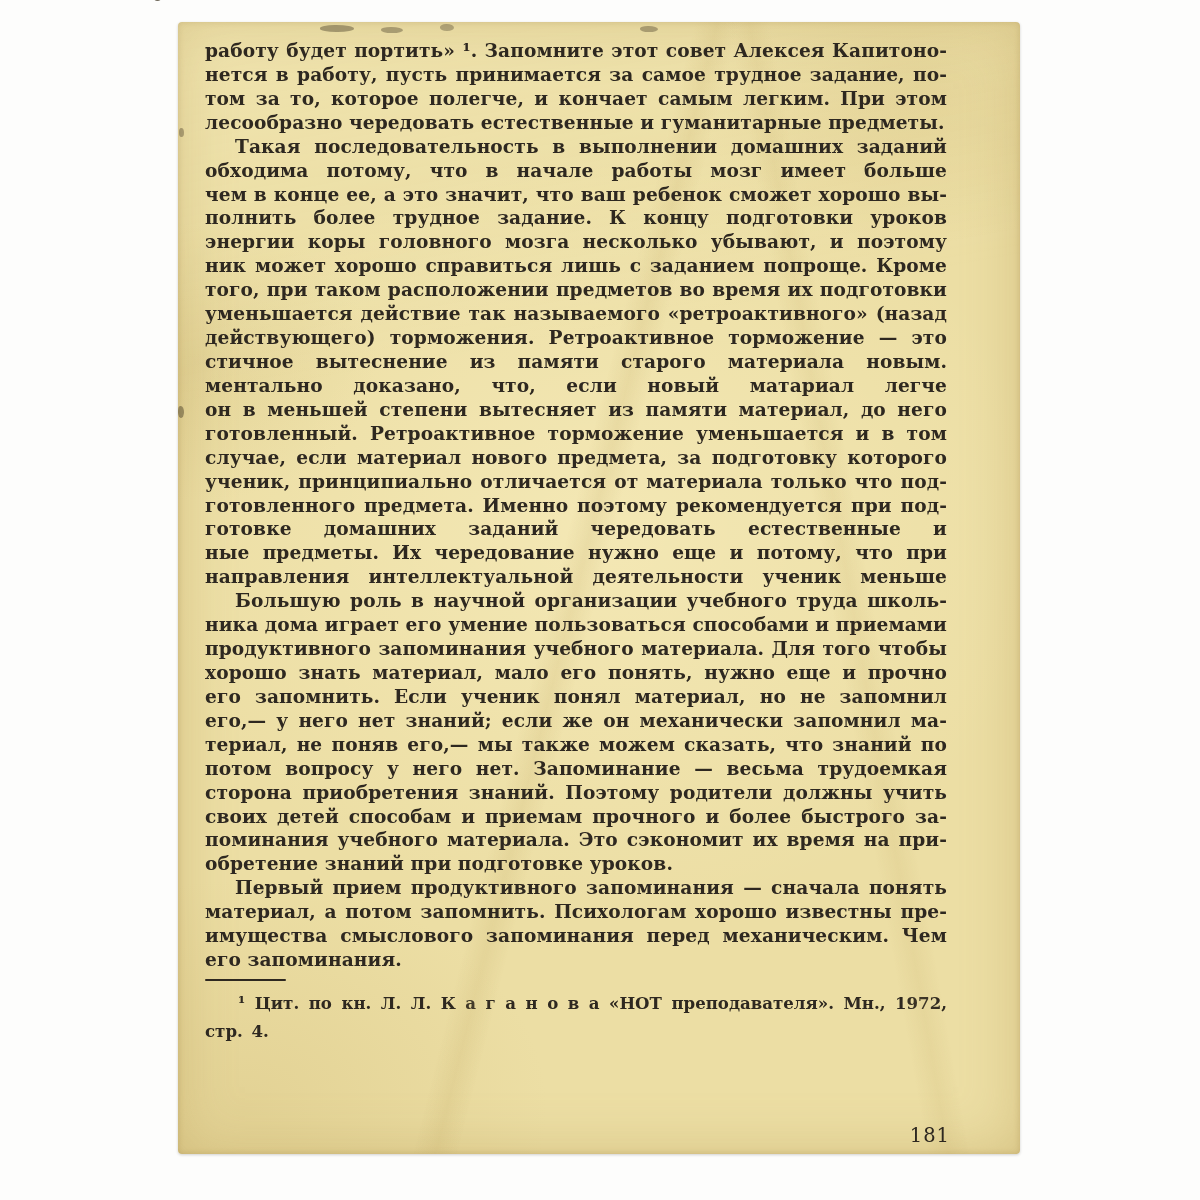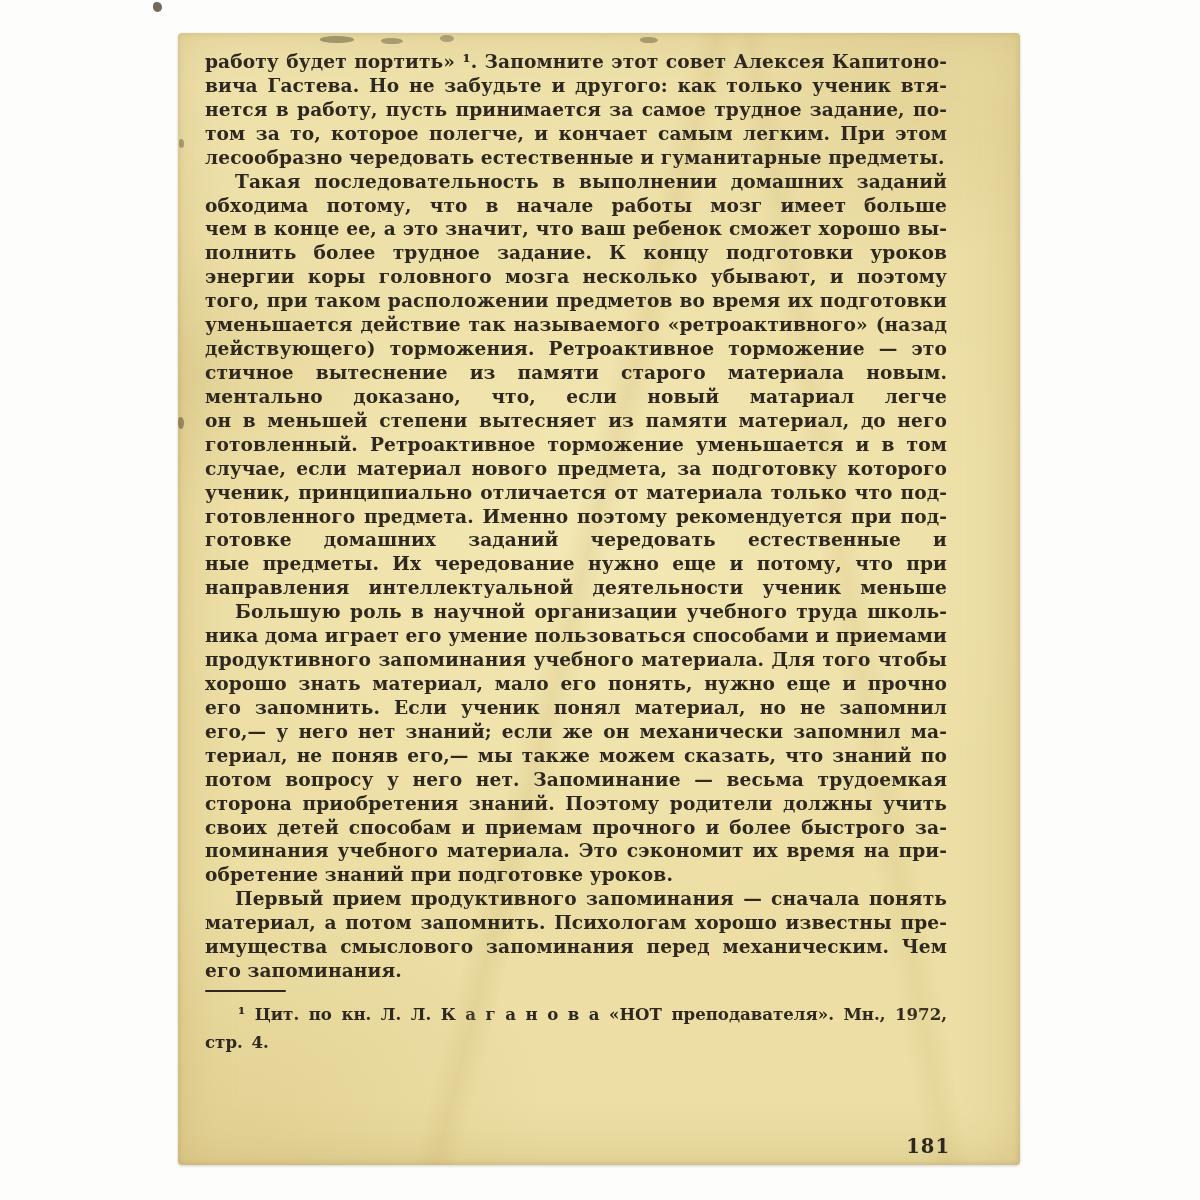--- a/index.html
+++ b/index.html
@@ -12,21 +12,21 @@
     font-family: "DejaVu Serif", "Liberation Serif", serif;
   }
   .canvas {
     position: relative;
     width: 1200px;
     height: 1200px;
   }
   .page {
     position: absolute;
     left: 178px;
-    top: 33px;
+    top: 22px;
     width: 842px;
     height: 1132px;
     background:
       radial-gradient(ellipse 320px 220px at 88% 6%, rgba(214,193,126,0.45), transparent 70%),
       radial-gradient(ellipse 420px 320px at 8% 96%, rgba(212,191,124,0.38), transparent 72%),
       radial-gradient(ellipse 260px 200px at 2% 30%, rgba(210,190,125,0.30), transparent 70%),
       radial-gradient(ellipse 620px 520px at 50% 45%, rgba(255,246,205,0.40), transparent 75%),
       var(--paper, #ecdea4);
     box-shadow:
       inset 0 0 55px rgba(176,146,74,0.38),
@@ -84,21 +84,21 @@
     text-align-last: justify;
     overflow: hidden;
   }
   .footnote .line.indent { text-indent: 33px; }
   .footnote .line.last { text-align-last: left; }
   .pagenum {
     position: absolute;
     right: 70px;
     bottom: 7px;
     font-size: 19.5px;
-    font-weight: 700;
+    font-weight: 400;
     letter-spacing: 1px;
   }
   
   .artifact {
     position: absolute;
     background: rgba(58,48,30,0.72);
     border-radius: 45% 55% 50% 50%;
     pointer-events: none;
   }
   .a1 { left: -25px; top: -31px; width: 9px;  height: 10px; }
@@ -117,29 +117,29 @@
     <div class="artifact a1"></div>
     <div class="artifact a2"></div>
     <div class="artifact a3"></div>
     <div class="artifact a4"></div>
     <div class="artifact a5"></div>
     <div class="artifact a6"></div>
     <div class="artifact a7"></div>
 
     <div class="body-text">
         <div class="line">работу будет портить» ¹. Запомните этот совет Алексея Капитоно-</div>
-        <div class="line">вича Гастева. Но не забудьте и другого: как только ученик втя-</div>
         <div class="line">нется в работу, пусть принимается за самое трудное задание, по-</div>
         <div class="line">том за то, которое полегче, и кончает самым легким. При этом це-</div>
         <div class="line last">лесообразно чередовать естественные и гуманитарные предметы.</div>
         <div class="line indent">Такая последовательность в выполнении домашних заданий не-</div>
         <div class="line">обходима потому, что в начале работы мозг имеет больше энергии,</div>
         <div class="line">чем в конце ее, а это значит, что ваш ребенок сможет хорошо вы-</div>
         <div class="line">полнить более трудное задание. К концу подготовки уроков запасы</div>
         <div class="line">энергии коры головного мозга несколько убывают, и поэтому уче-</div>
+        <div class="line">ник может хорошо справиться лишь с заданием попроще. Кроме</div>
         <div class="line">того, при таком расположении предметов во время их подготовки</div>
         <div class="line">уменьшается действие так называемого «ретроактивного» (назад</div>
         <div class="line">действующего) торможения. Ретроактивное торможение — это ча-</div>
         <div class="line">стичное вытеснение из памяти старого материала новым. Экспери-</div>
         <div class="line">ментально доказано, что, если новый матариал легче предыдущего,</div>
         <div class="line">он в меньшей степени вытесняет из памяти материал, до него под-</div>
         <div class="line">готовленный. Ретроактивное торможение уменьшается и в том</div>
         <div class="line">случае, если материал нового предмета, за подготовку которого сел</div>
         <div class="line">ученик, принципиально отличается от материала только что под-</div>
         <div class="line">готовленного предмета. Именно поэтому рекомендуется при под-</div>

